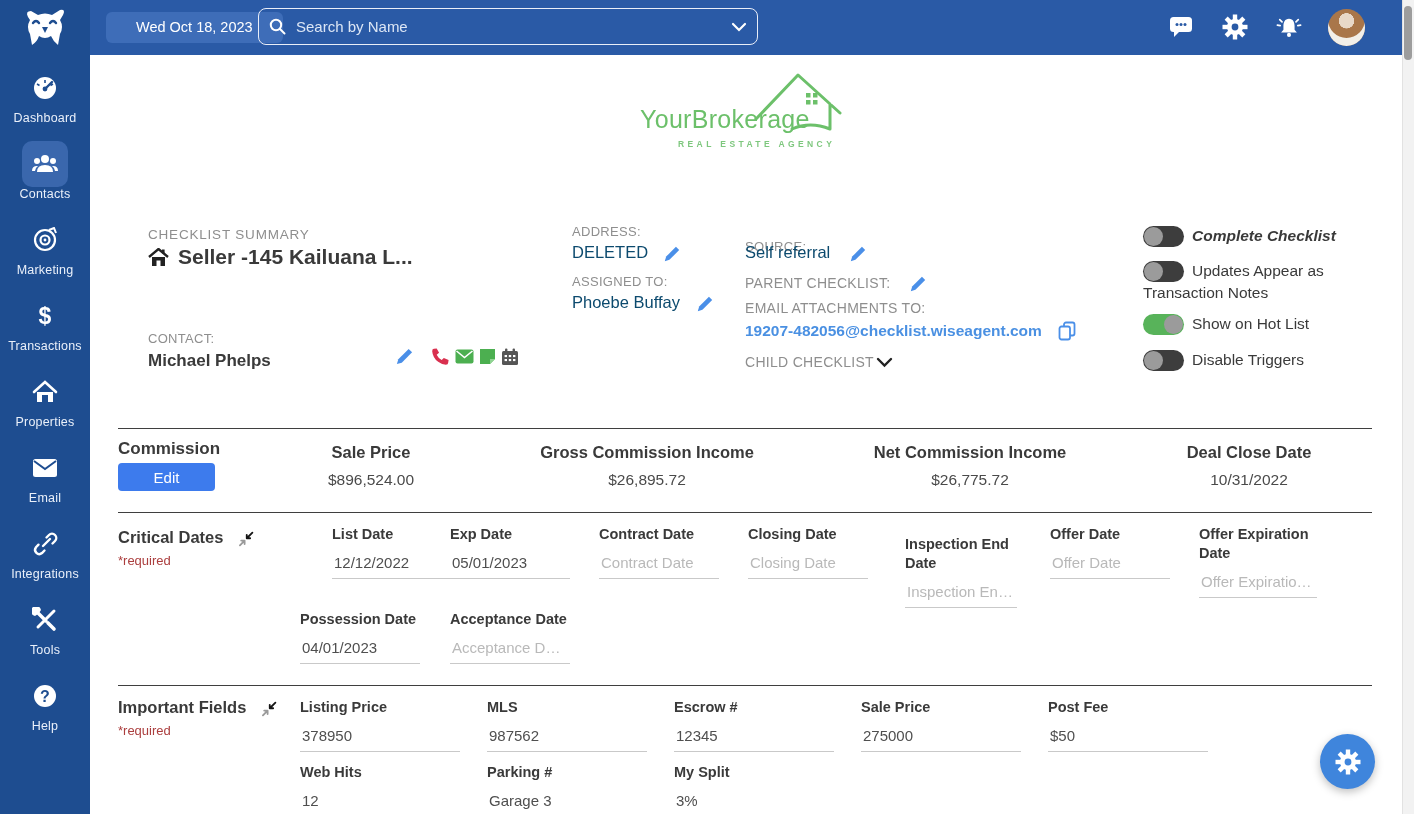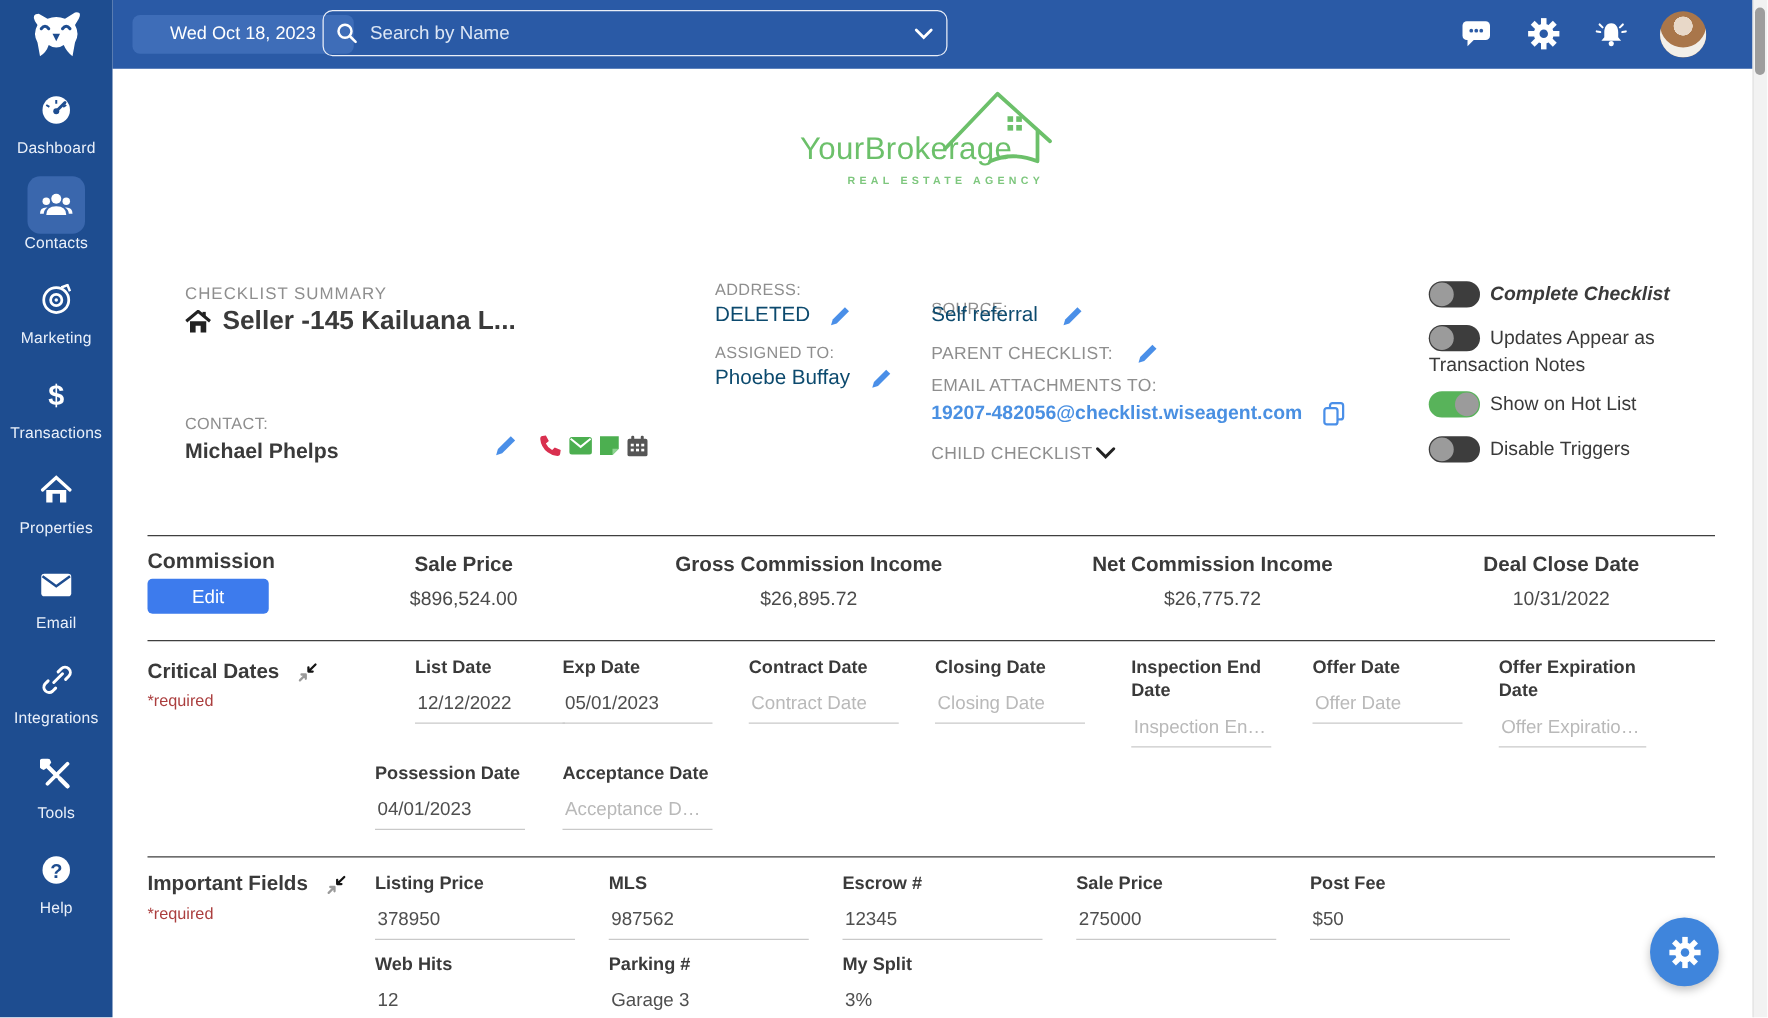--- a/index.html
+++ b/index.html
@@ -408,21 +408,21 @@
     <input value="05/01/2023" style="">
   </div>
   <div class="field" style="left:509px;top:470px;width:120px;">
     <div class="f-label">Contract Date</div>
     <input placeholder="Contract Date" style="">
   </div>
   <div class="field" style="left:658px;top:470px;width:120px;">
     <div class="f-label">Closing Date</div>
     <input placeholder="Closing Date" style="">
   </div>
-  <div class="field" style="left:815px;top:470px;width:112px;">
+  <div class="field" style="left:815px;top:480px;width:112px;">
     <div class="f-label">Inspection End Date</div>
     <input placeholder="Inspection En…" style="">
   </div>
   <div class="field" style="left:960px;top:470px;width:120px;">
     <div class="f-label">Offer Date</div>
     <input placeholder="Offer Date" style="">
   </div>
   <div class="field" style="left:1109px;top:470px;width:118px;">
     <div class="f-label">Offer Expiration Date</div>
     <input placeholder="Offer Expiratio…" style="">

